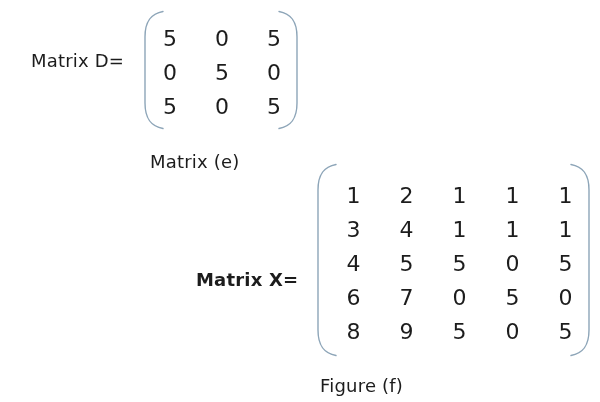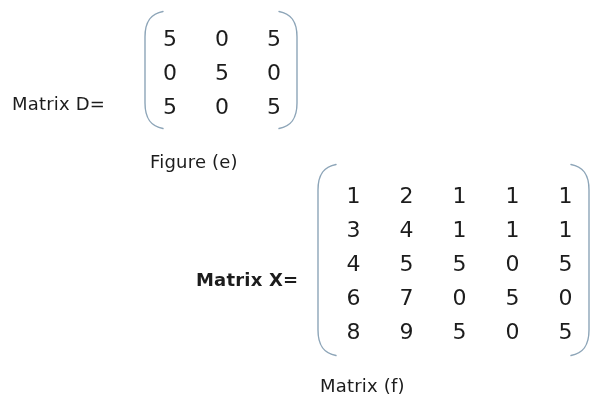--- a/index.html
+++ b/index.html
@@ -12,21 +12,21 @@
   #page { position: relative; width: 600px; height: 402px; }
 
   .label, .caption {
     position: absolute;
     font-size: 18px;
     color: var(--text, #1c1c1c);
     white-space: nowrap;
     letter-spacing: 0.2px;
   }
 
-  #label-d   { left: 12px;  top: 50px; margin-top: 43px;  }
+  #label-d   { left: 31px;  top: 50px;  }
   #caption-e { left: 150px; top: 151px; }
   #label-x   { left: 196px; top: 269px; font-weight: bold; }
   #caption-f { left: 320px; top: 375px; }
 
   .matrix { position: absolute; }
   #matrix-d { left: 142px; top: 10px;  width: 158px; height: 120px; }
   #matrix-x { left: 315px; top: 163px; width: 277px; height: 194px; }
 
   .bracket { position: absolute; top: 0; }
   .bracket.left  { left: 0; }
@@ -77,21 +77,21 @@
           <div class="m-cell">5</div>
           <div class="m-cell">0</div>
           <div class="m-cell">5</div>
         </div>
       </div>
     <svg class="bracket right" width="24" height="120" viewBox="0 0 24 120">
       <path d="M3 1.5 C 14 3.5, 21 10, 21 27 L 21 93 C 21 110, 14 116.5, 3 118.5"></path>
     </svg>
   </div>
 
-  <span class="caption" id="caption-e">Figure (e)</span>
+  <span class="caption" id="caption-e">Matrix (e)</span>
 
   <span class="label" id="label-x">Matrix X=</span>
 
   <div class="matrix" id="matrix-x">
     <svg class="bracket left" width="24" height="194" viewBox="0 0 24 194">
       <path d="M21 1.5 C 10 3.5, 3 10, 3 27 L 3 167 C 3 184, 10 190.5, 21 192.5"></path>
     </svg>
     <div class="cells">
         <div class="m-row">
           <div class="m-cell">1</div>
@@ -127,15 +127,15 @@
           <div class="m-cell">5</div>
           <div class="m-cell">0</div>
           <div class="m-cell">5</div>
         </div>
       </div>
     <svg class="bracket right" width="24" height="194" viewBox="0 0 24 194">
       <path d="M3 1.5 C 14 3.5, 21 10, 21 27 L 21 167 C 21 184, 14 190.5, 3 192.5"></path>
     </svg>
   </div>
 
-  <span class="caption" id="caption-f">Matrix (f)</span>
+  <span class="caption" id="caption-f">Figure (f)</span>
 
 </div>
 
 </body></html>

